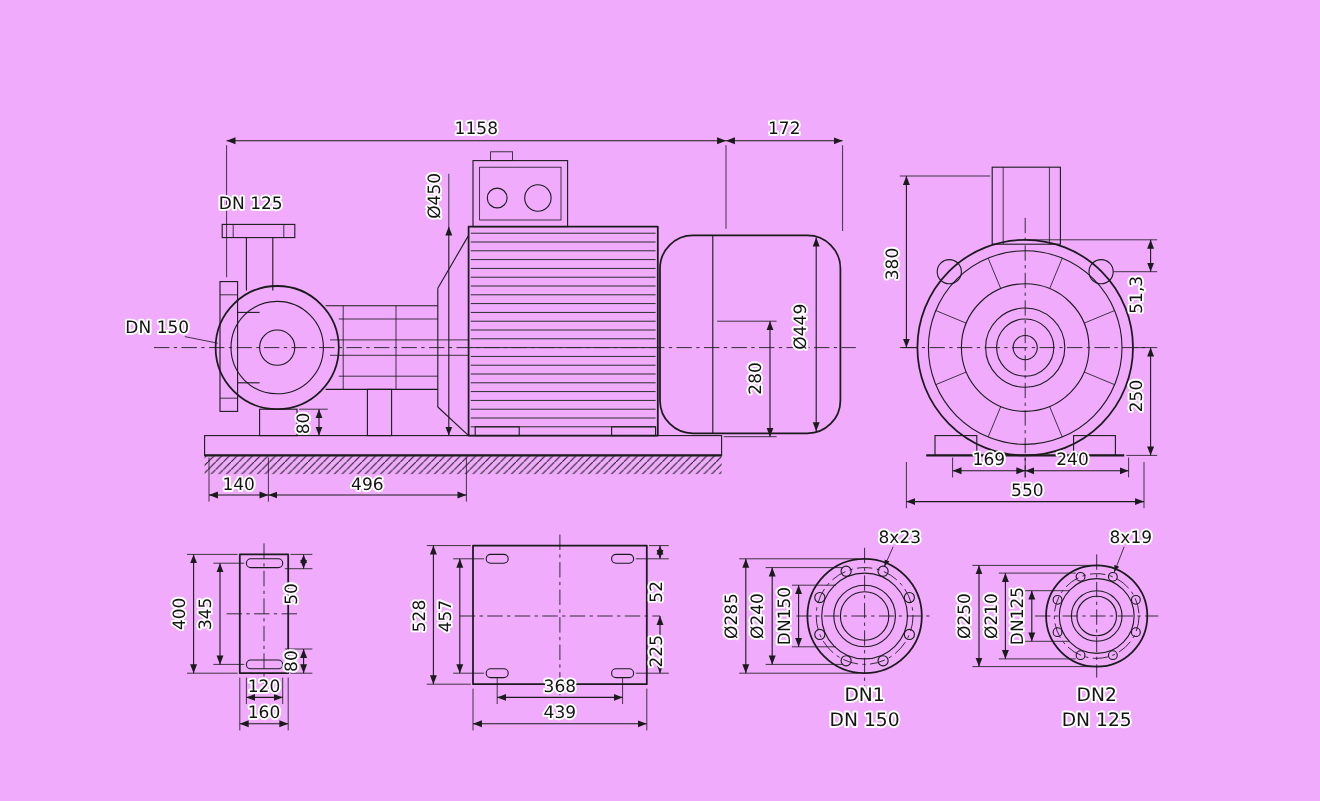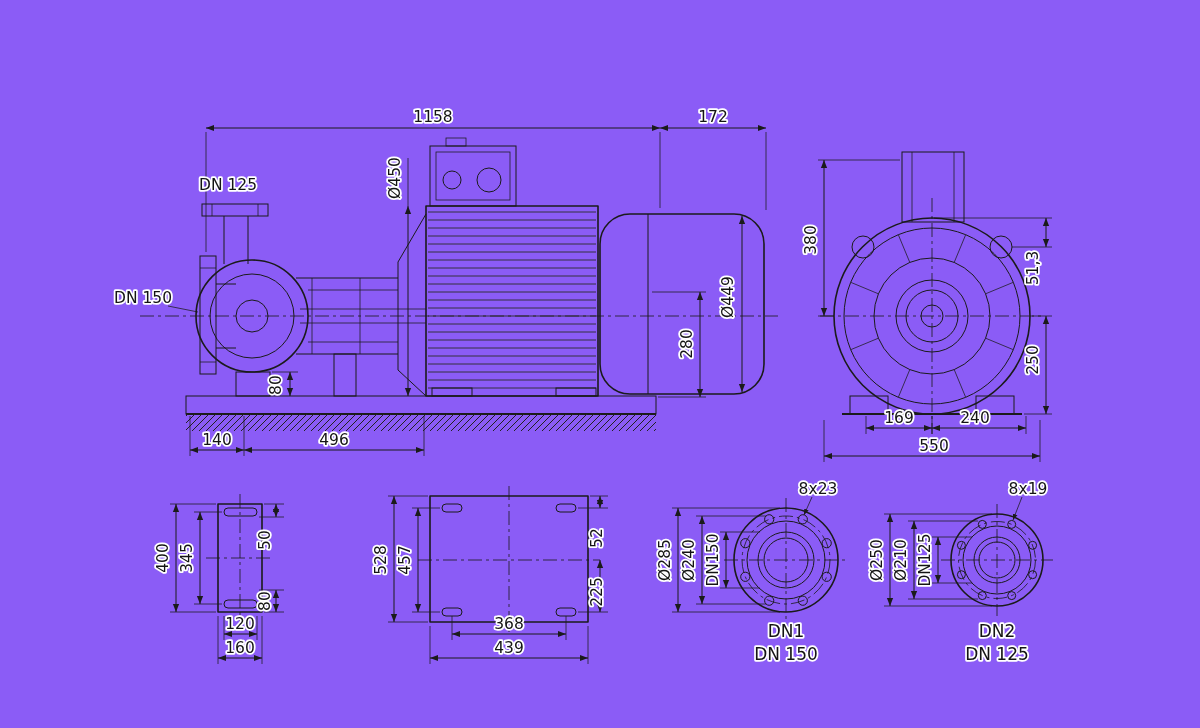--- a/index.html
+++ b/index.html
@@ -1,16 +1,16 @@
 <!DOCTYPE html>
 <html><head>
 <meta charset="utf-8">
 <style>
   html,body{margin:0;padding:0;background:#ffffff;}
-  .canvas{width:1200px;height:728px;background:#8b5cf6;position:relative;overflow:hidden;text-decoration:underline;}
+  .canvas{width:1200px;height:728px;background:#f0abfc;position:relative;overflow:hidden;text-decoration:underline;}
   svg{display:block;}
   
   .ol{fill:none;stroke:#1b1b1b;stroke-width:1.6;stroke-linejoin:round;}
   .tl{fill:none;stroke:#1b1b1b;stroke-width:1;}
   .thin{fill:none;stroke:#1b1b1b;stroke-width:.75;}
   .cl{fill:none;stroke:#1b1b1b;stroke-width:.8;stroke-dasharray:14 4 3 4;}
   .dim{fill:none;stroke:#1b1b1b;stroke-width:1;}
   .ext{fill:none;stroke:#1b1b1b;stroke-width:.75;}
   .thick{fill:none;stroke:#1b1b1b;stroke-width:2.2;}
   text{font-family:"DejaVu Sans","Liberation Sans",sans-serif;font-size:15.5px;fill:#141414;

